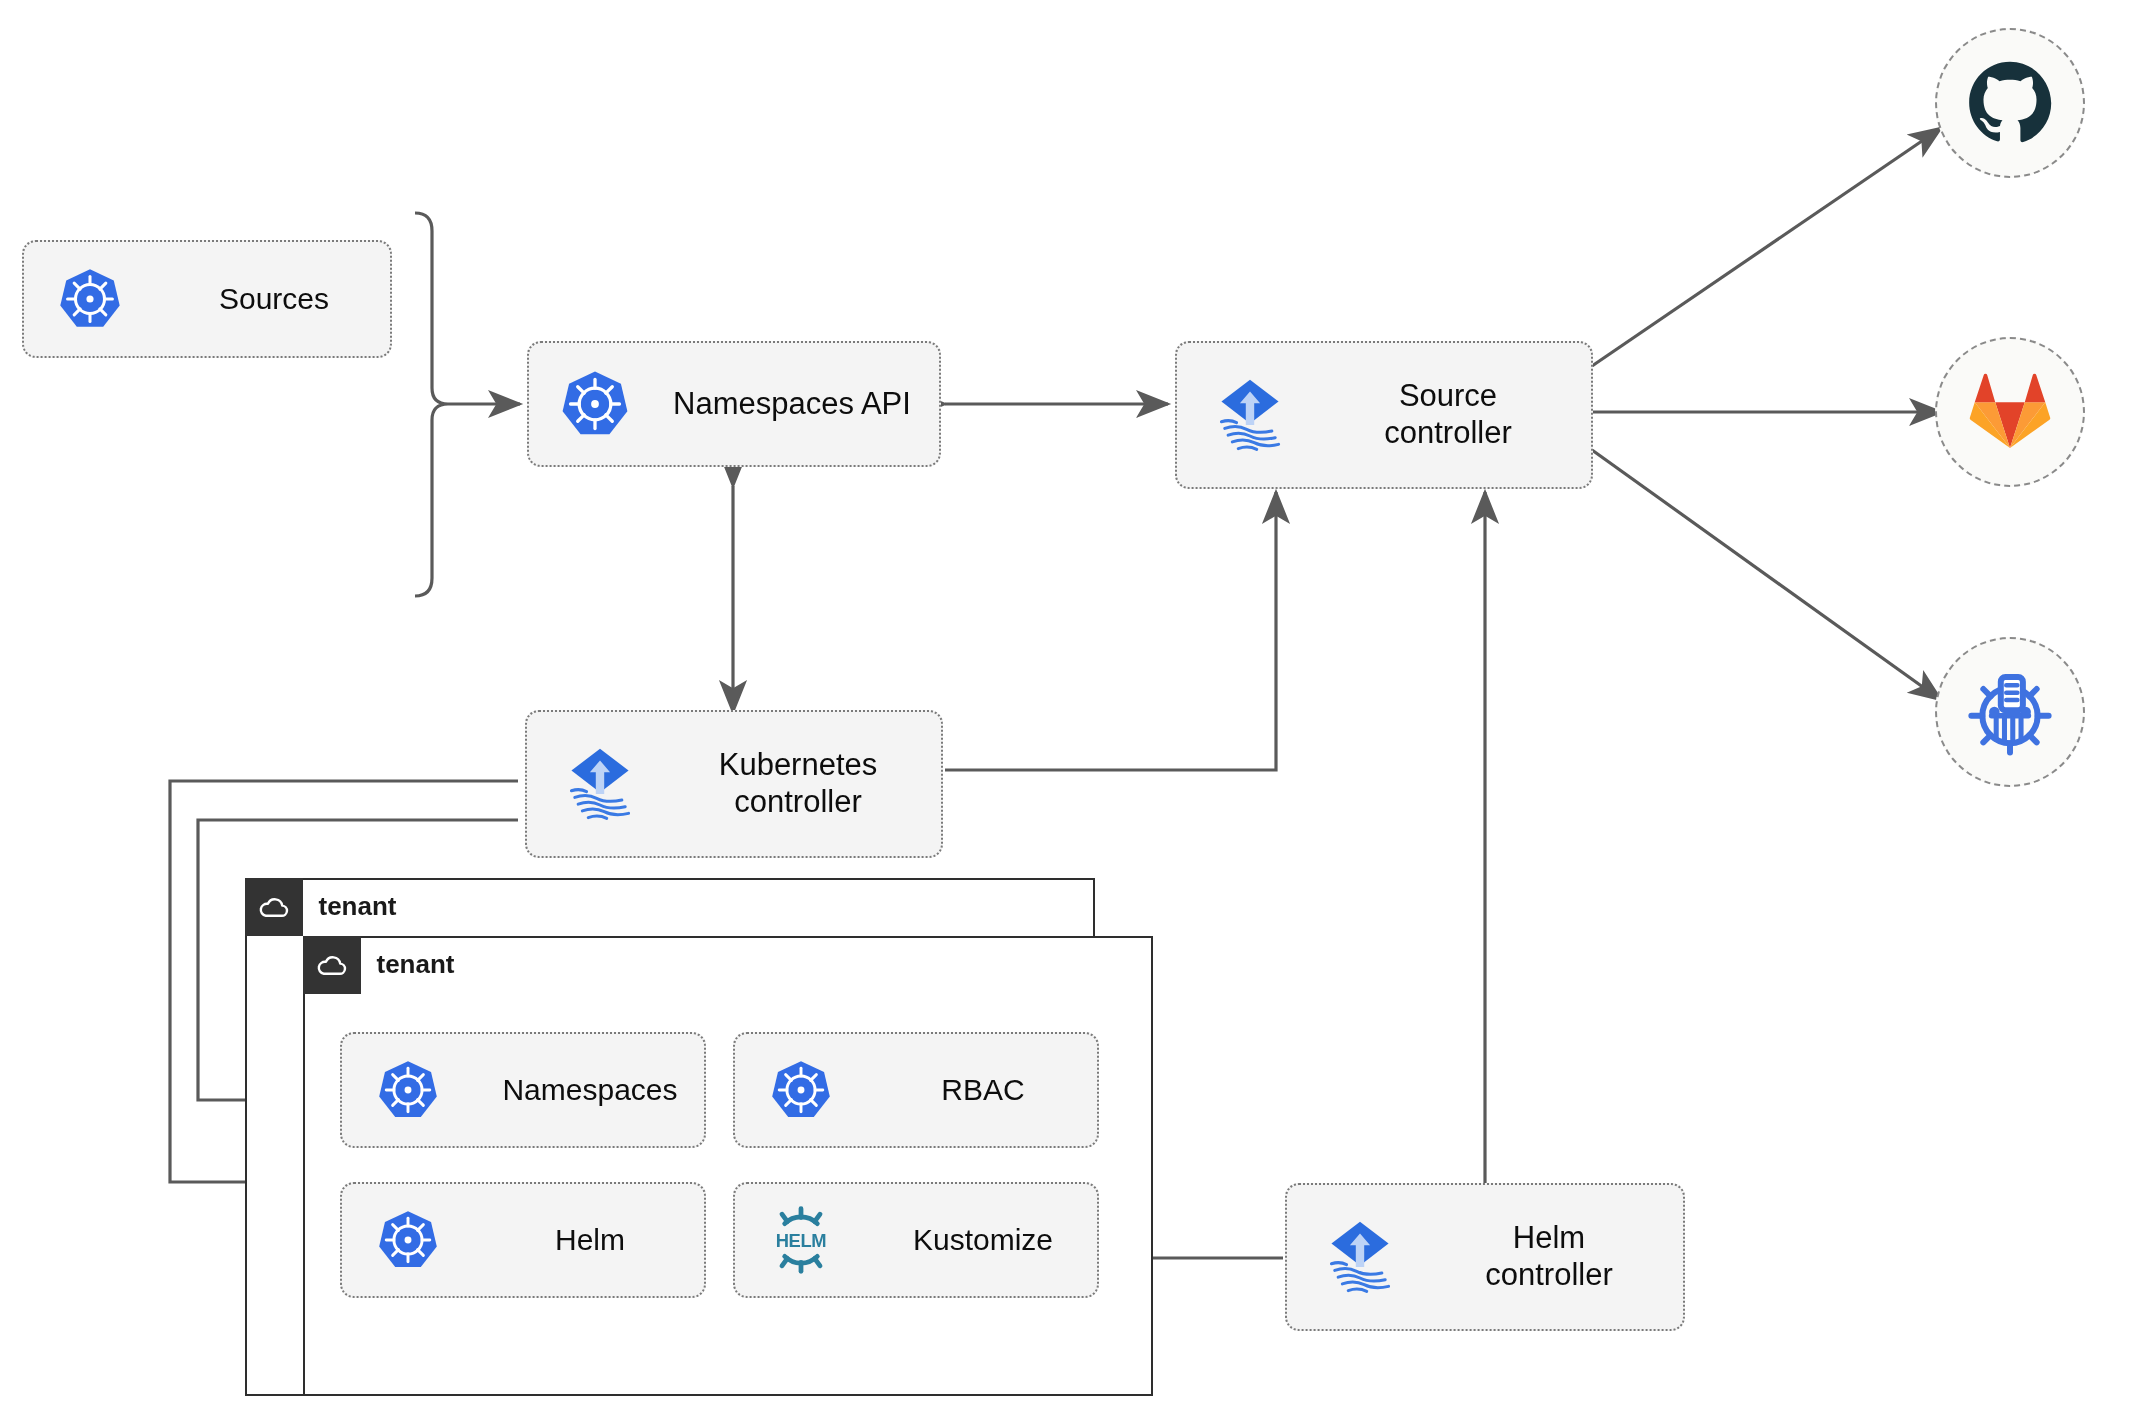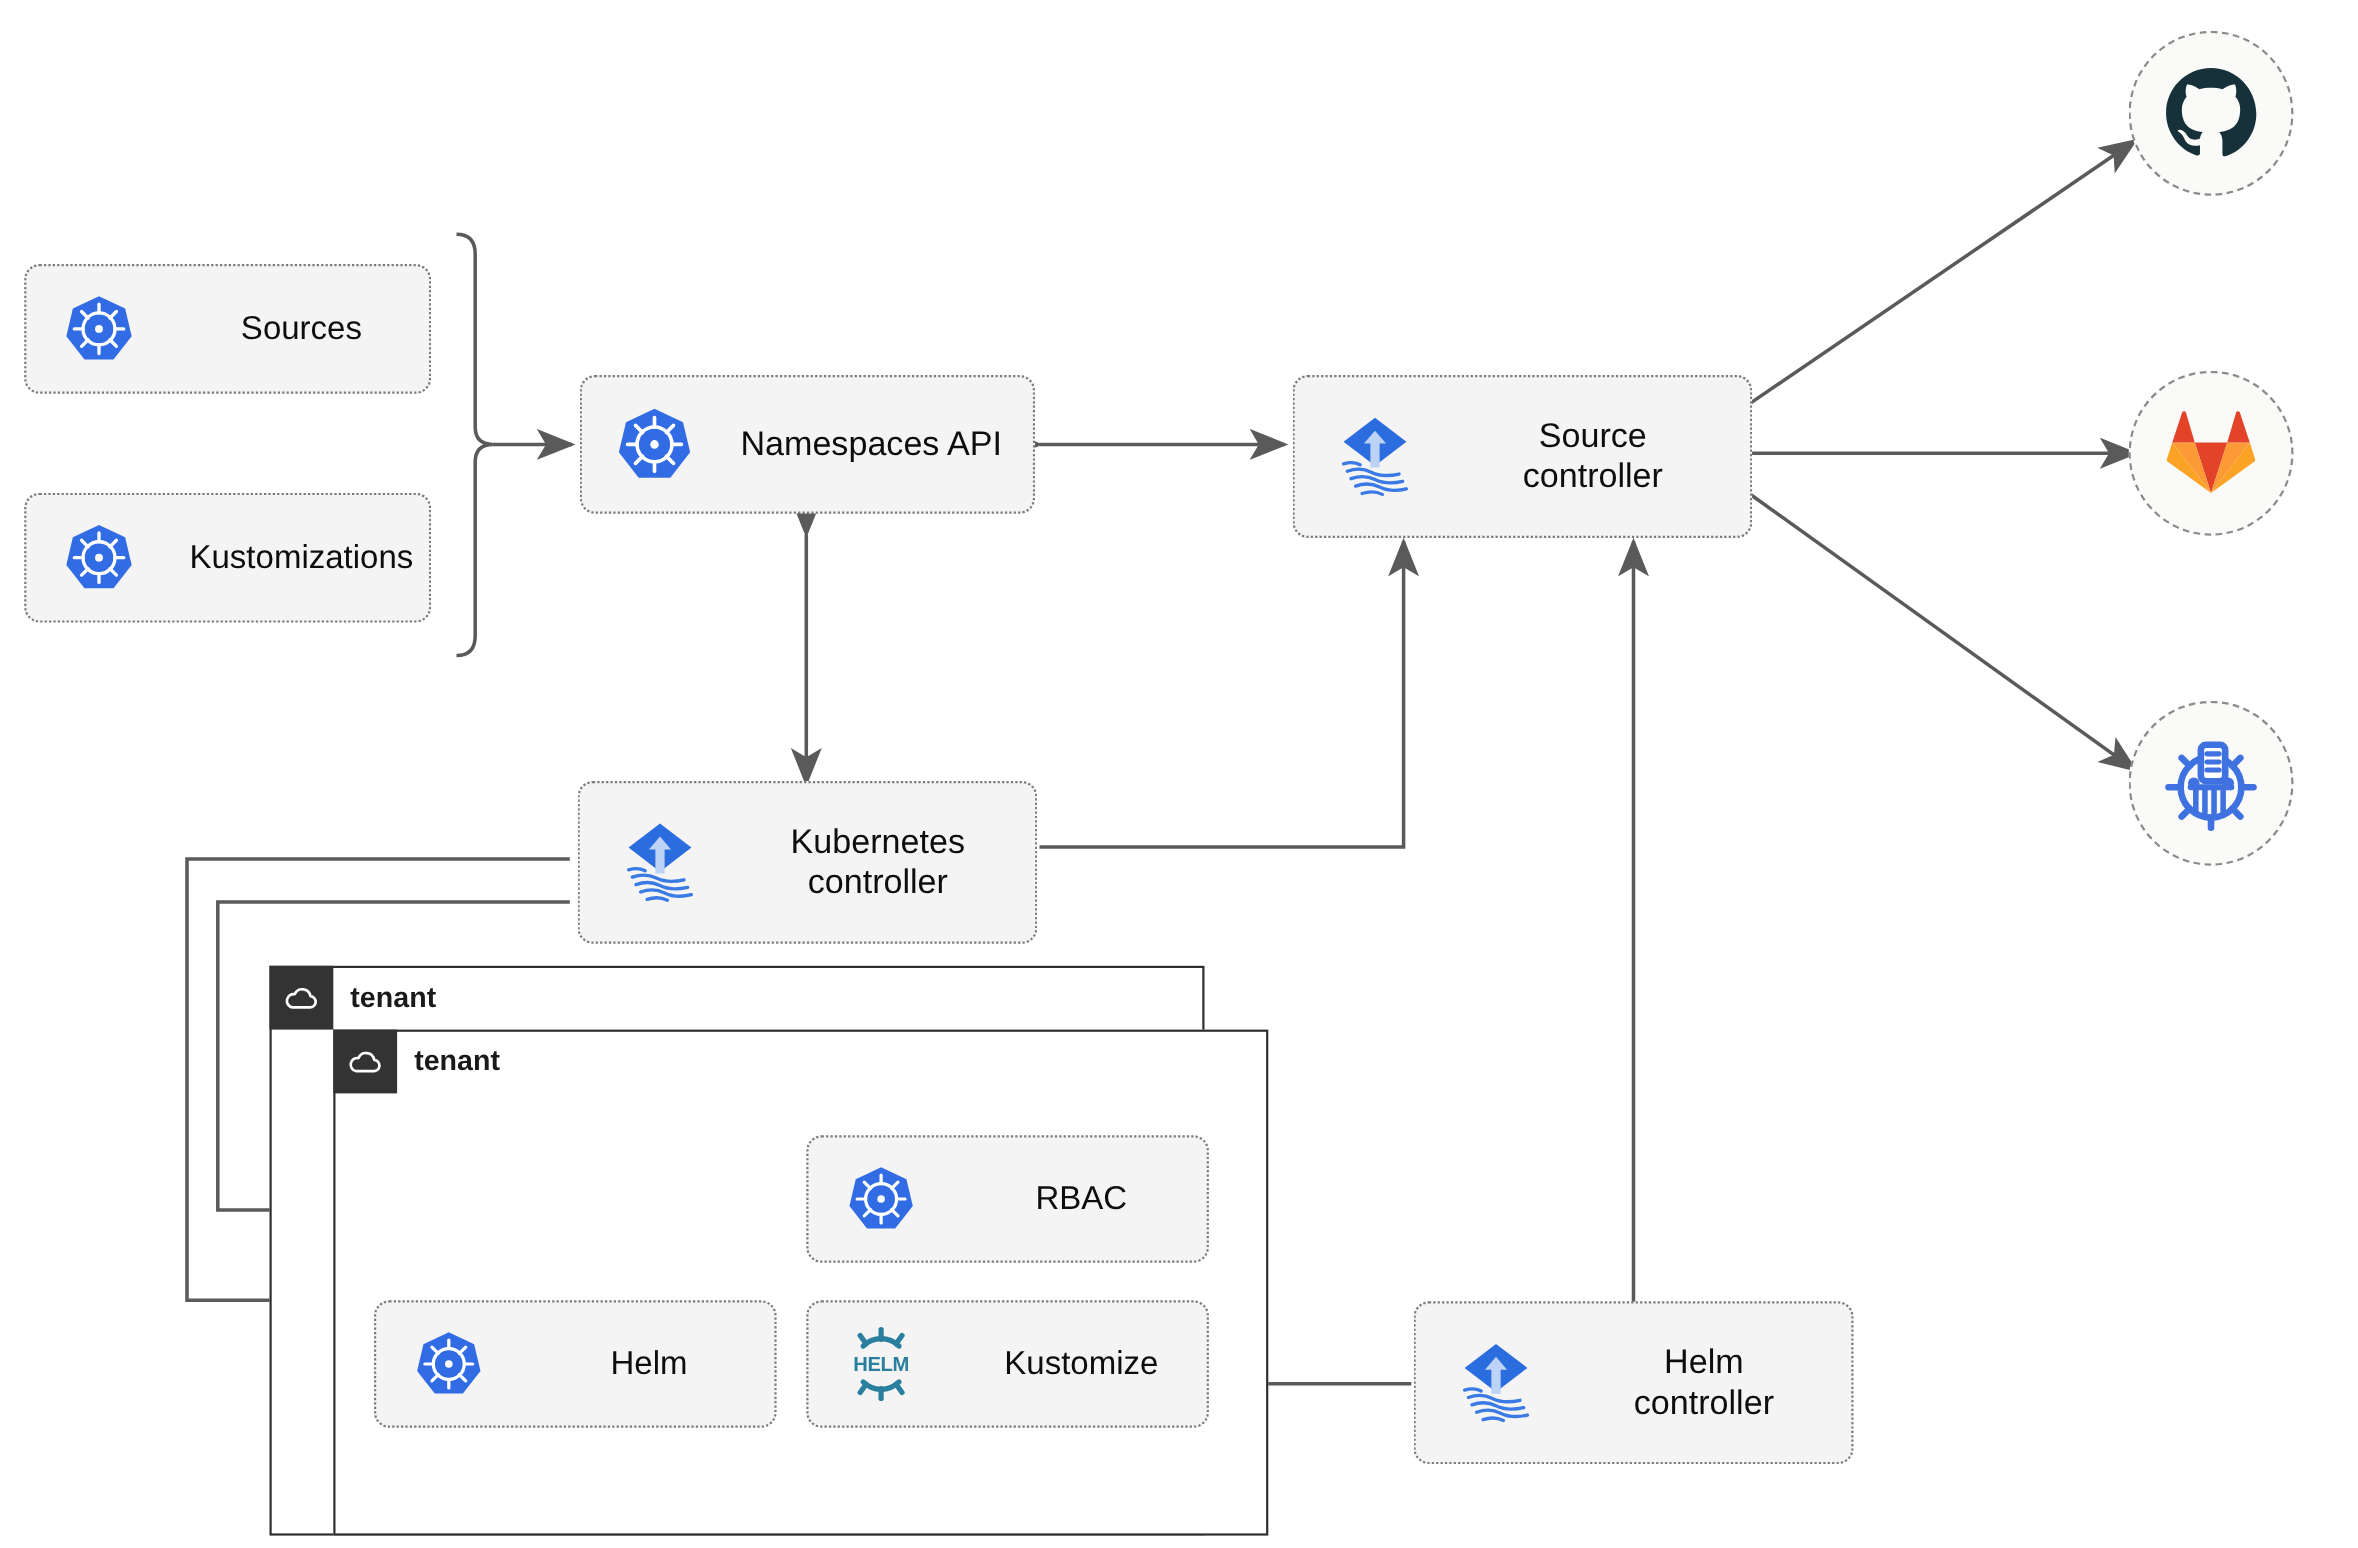--- a/index.html
+++ b/index.html
@@ -171,40 +171,20 @@
             <path d="M65 65 L74 74"></path>
           <path d="M74 26 L65 35"></path>
             <path d="M35 65 L26 74"></path>
         </g>
         <circle cx="50" cy="50" r="5.4" fill="#ffffff"></circle>
       </svg>
     </div>
     <div class="lbl">Sources</div>
   </div>
 
-  <div class="node n-small" style="left:22px; top:448px; width:370px; height:118px;">
-    <div class="ico">
-      <svg width="66" height="66" viewBox="0 0 100 100">
-        <path d="M50 5 L86 22 L95 60 L70 92 L30 92 L5 60 L14 22 Z" fill="#326ce5"></path>
-        <g fill="none" stroke="#ffffff" stroke-width="4.6" stroke-linecap="round">
-          <circle cx="50" cy="50" r="22"></circle>
-          <path d="M50 16 L50 28"></path>
-            <path d="M50 72 L50 84"></path>
-          <path d="M16 50 L28 50"></path>
-            <path d="M72 50 L84 50"></path>
-          <path d="M26 26 L35 35"></path>
-            <path d="M65 65 L74 74"></path>
-          <path d="M74 26 L65 35"></path>
-            <path d="M35 65 L26 74"></path>
-        </g>
-        <circle cx="50" cy="50" r="5.4" fill="#ffffff"></circle>
-      </svg>
-    </div>
-    <div class="lbl">Kustomizations</div>
-  </div>
 
   <div class="node n-mid" style="left:527px; top:341px; width:414px; height:126px;">
     <div class="ico">
       <svg width="72" height="72" viewBox="0 0 100 100">
         <path d="M50 5 L86 22 L95 60 L70 92 L30 92 L5 60 L14 22 Z" fill="#326ce5"></path>
         <g fill="none" stroke="#ffffff" stroke-width="4.6" stroke-linecap="round">
           <circle cx="50" cy="50" r="22"></circle>
           <path d="M50 16 L50 28"></path>
             <path d="M50 72 L50 84"></path>
           <path d="M16 50 L28 50"></path>
@@ -267,20 +247,40 @@
           <path d="M29 82 Q43 77 55 83 Q67 89 84 85"></path>
           <path d="M36 90 Q48 86 58 91"></path>
           <path d="M16 58 Q26 55 34 59"></path>
         </g>
       </svg>
     </div>
     <div class="lbl">Helm
 controller</div>
   </div>
 
+  <div class="node n-small" style="left:340px; top:1032px; width:366px; height:116px;">
+    <div class="ico">
+      <svg width="64" height="64" viewBox="0 0 100 100">
+        <path d="M50 5 L86 22 L95 60 L70 92 L30 92 L5 60 L14 22 Z" fill="#326ce5"></path>
+        <g fill="none" stroke="#ffffff" stroke-width="4.6" stroke-linecap="round">
+          <circle cx="50" cy="50" r="22"></circle>
+          <path d="M50 16 L50 28"></path>
+            <path d="M50 72 L50 84"></path>
+          <path d="M16 50 L28 50"></path>
+            <path d="M72 50 L84 50"></path>
+          <path d="M26 26 L35 35"></path>
+            <path d="M65 65 L74 74"></path>
+          <path d="M74 26 L65 35"></path>
+            <path d="M35 65 L26 74"></path>
+        </g>
+        <circle cx="50" cy="50" r="5.4" fill="#ffffff"></circle>
+      </svg>
+    </div>
+    <div class="lbl">Namespaces</div>
+  </div>
 
   <div class="node n-small" style="left:733px; top:1032px; width:366px; height:116px;">
     <div class="ico">
       <svg width="64" height="64" viewBox="0 0 100 100">
         <path d="M50 5 L86 22 L95 60 L70 92 L30 92 L5 60 L14 22 Z" fill="#326ce5"></path>
         <g fill="none" stroke="#ffffff" stroke-width="4.6" stroke-linecap="round">
           <circle cx="50" cy="50" r="22"></circle>
           <path d="M50 16 L50 28"></path>
             <path d="M50 72 L50 84"></path>
           <path d="M16 50 L28 50"></path>

